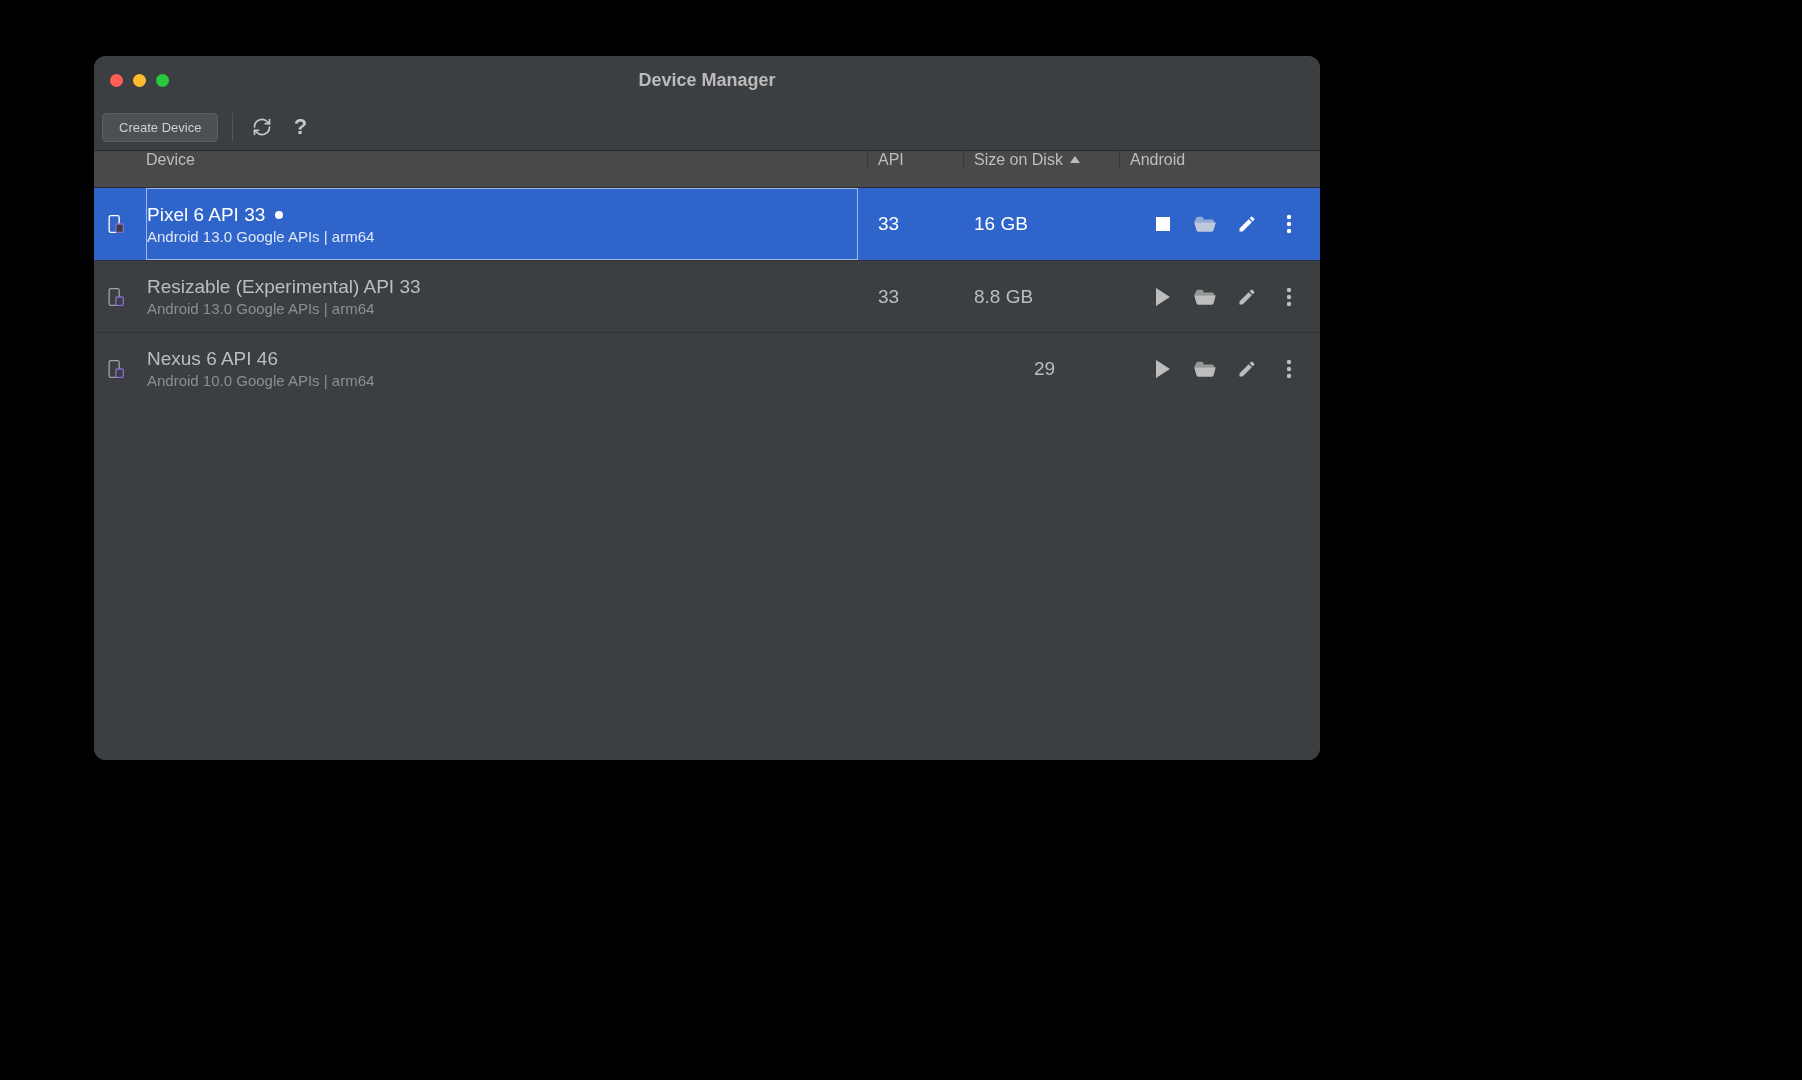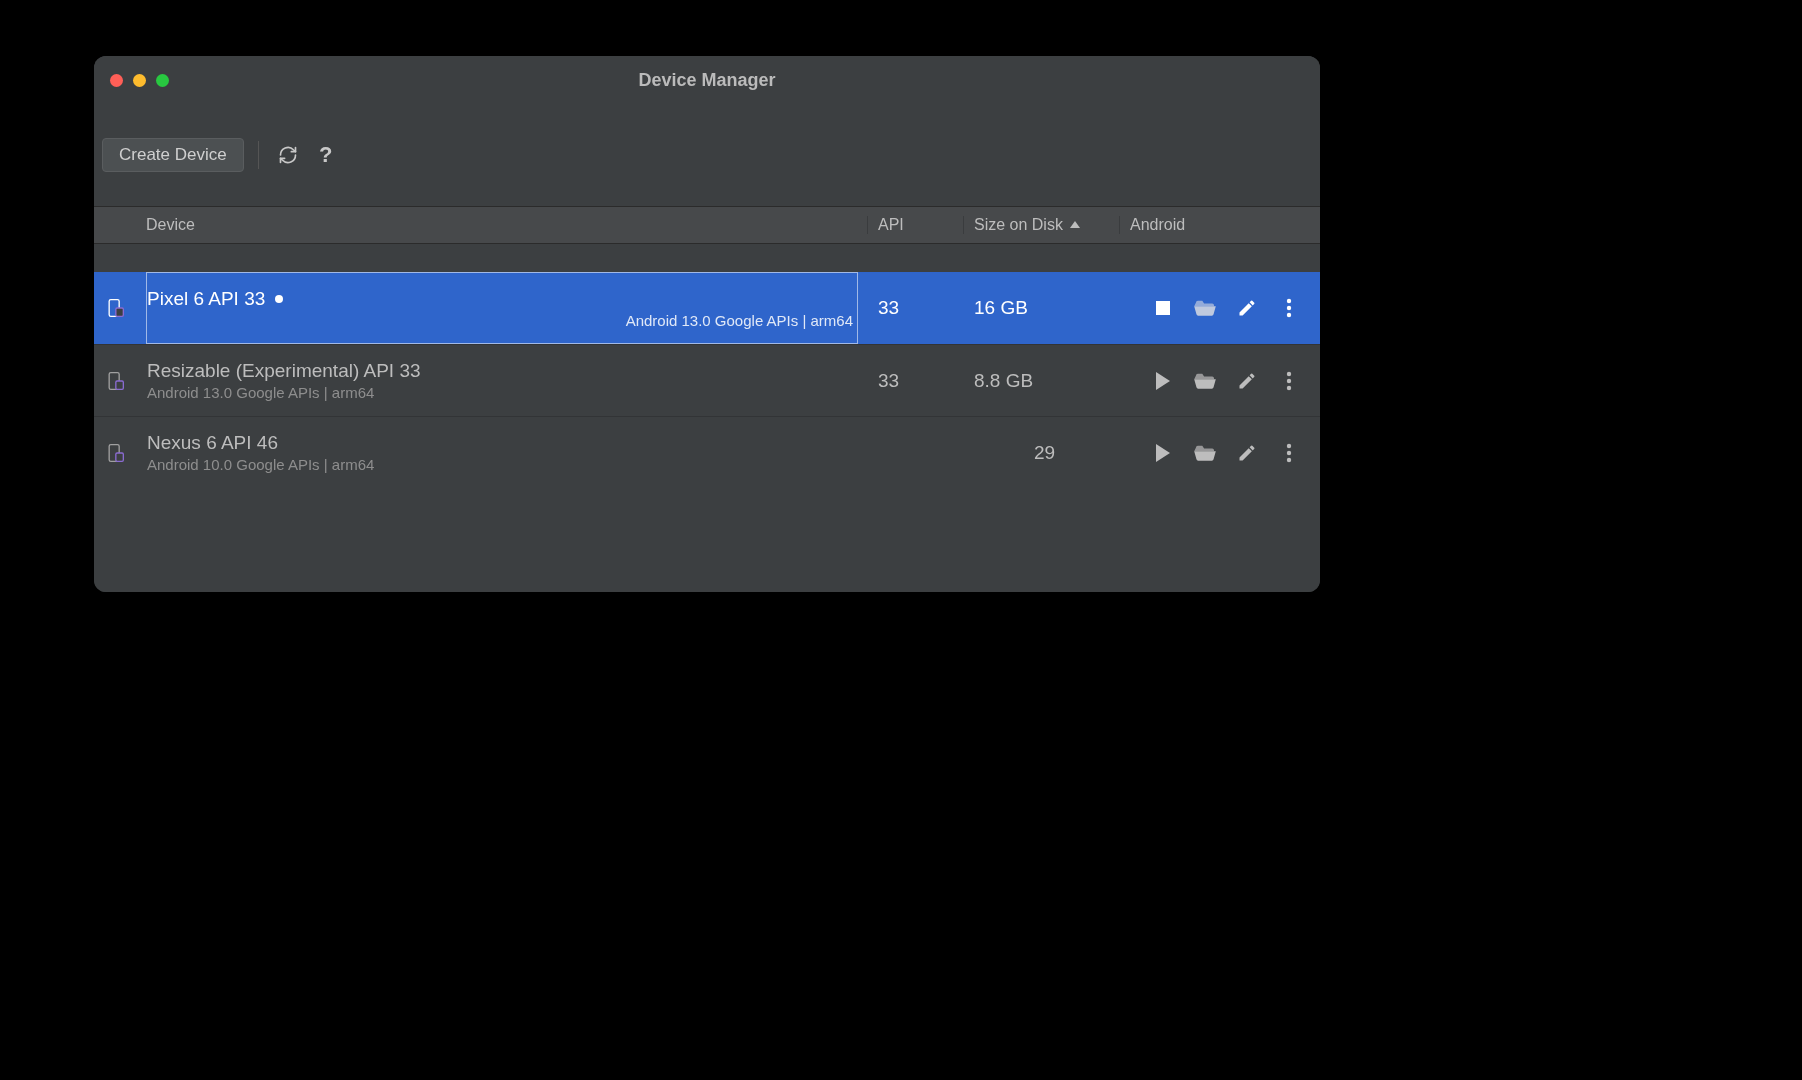--- a/index.html
+++ b/index.html
@@ -8,28 +8,27 @@
     height: 1080px;
     background: #000;
     font-family: -apple-system, "Helvetica Neue", Arial, sans-serif;
     overflow: hidden;
   }
   .window {
     position: absolute;
     left: 94px;
     top: 56px;
     width: 1226px;
-    height: 536px;
+    height: 704px;
     background: #3c3f41;
     border-radius: 12px;
     box-shadow: 0 30px 80px rgba(0,0,0,0.8);
     display: flex;
     flex-direction: column;
     overflow: hidden;
-    gap: 28px;
   }
   
   .titlebar {
     height: 48px;
     display: flex;
     align-items: center;
     background: #3c3f41;
     position: relative;
     flex-shrink: 0;
   }
@@ -58,21 +57,21 @@
     align-items: center;
     padding: 0 8px;
     gap: 8px;
     background: #3c3f41;
     flex-shrink: 0;
   }
   .btn-create {
     background: #4c5052;
     border: 1px solid #5a5d5f;
     color: #cfcfcf;
-    font-size: 17px;
+    font-size: 13px;
     padding: 6px 16px;
     border-radius: 4px;
     cursor: pointer;
   }
   .vsep {
     width: 1px;
     height: 28px;
     background: #555;
     margin: 0 6px;
   }
@@ -86,21 +85,21 @@
 
   
   .thead {
     display: flex;
     height: 38px;
     background: #47494b;
     border-top: 1px solid #2b2b2b;
     border-bottom: 1px solid #2b2b2b;
     color: #bdbdbd;
     font-size: 16px;
-    align-items: center;
+    align-items: flex-start;
     flex-shrink: 0;
   }
   .th {
     display: flex;
     align-items: center;
     border-right: 1px solid #3a3c3e;
     padding: 0 10px;
   }
   .col-icon    { width: 42px; flex-shrink: 0; }
   .col-device  { flex: 1; min-width: 0; }
@@ -123,21 +122,21 @@
   }
   .row + .row { border-top: 1px solid #323436; }
   .row .cell {
     display: flex;
     align-items: center;
     padding: 0 10px;
   }
   .row .col-icon { justify-content: center; }
   .row.selected { background: #2f65cb; color: #fff; }
   .row.selected .subtitle { color: rgba(255,255,255,0.85); }
-  .row.selected .device-cell-inner { border: 1px solid rgba(255,255,255,0.55); text-align: right; }
+  .row.selected .device-cell-inner { border: 1px solid rgba(255,255,255,0.55); }
 
   .device-cell-inner {
     display: flex;
     flex-direction: column;
     justify-content: center;
     width: 100%;
     height: 100%;
     padding: 0 4px 0 0;
     border: 1px solid transparent;
   }

